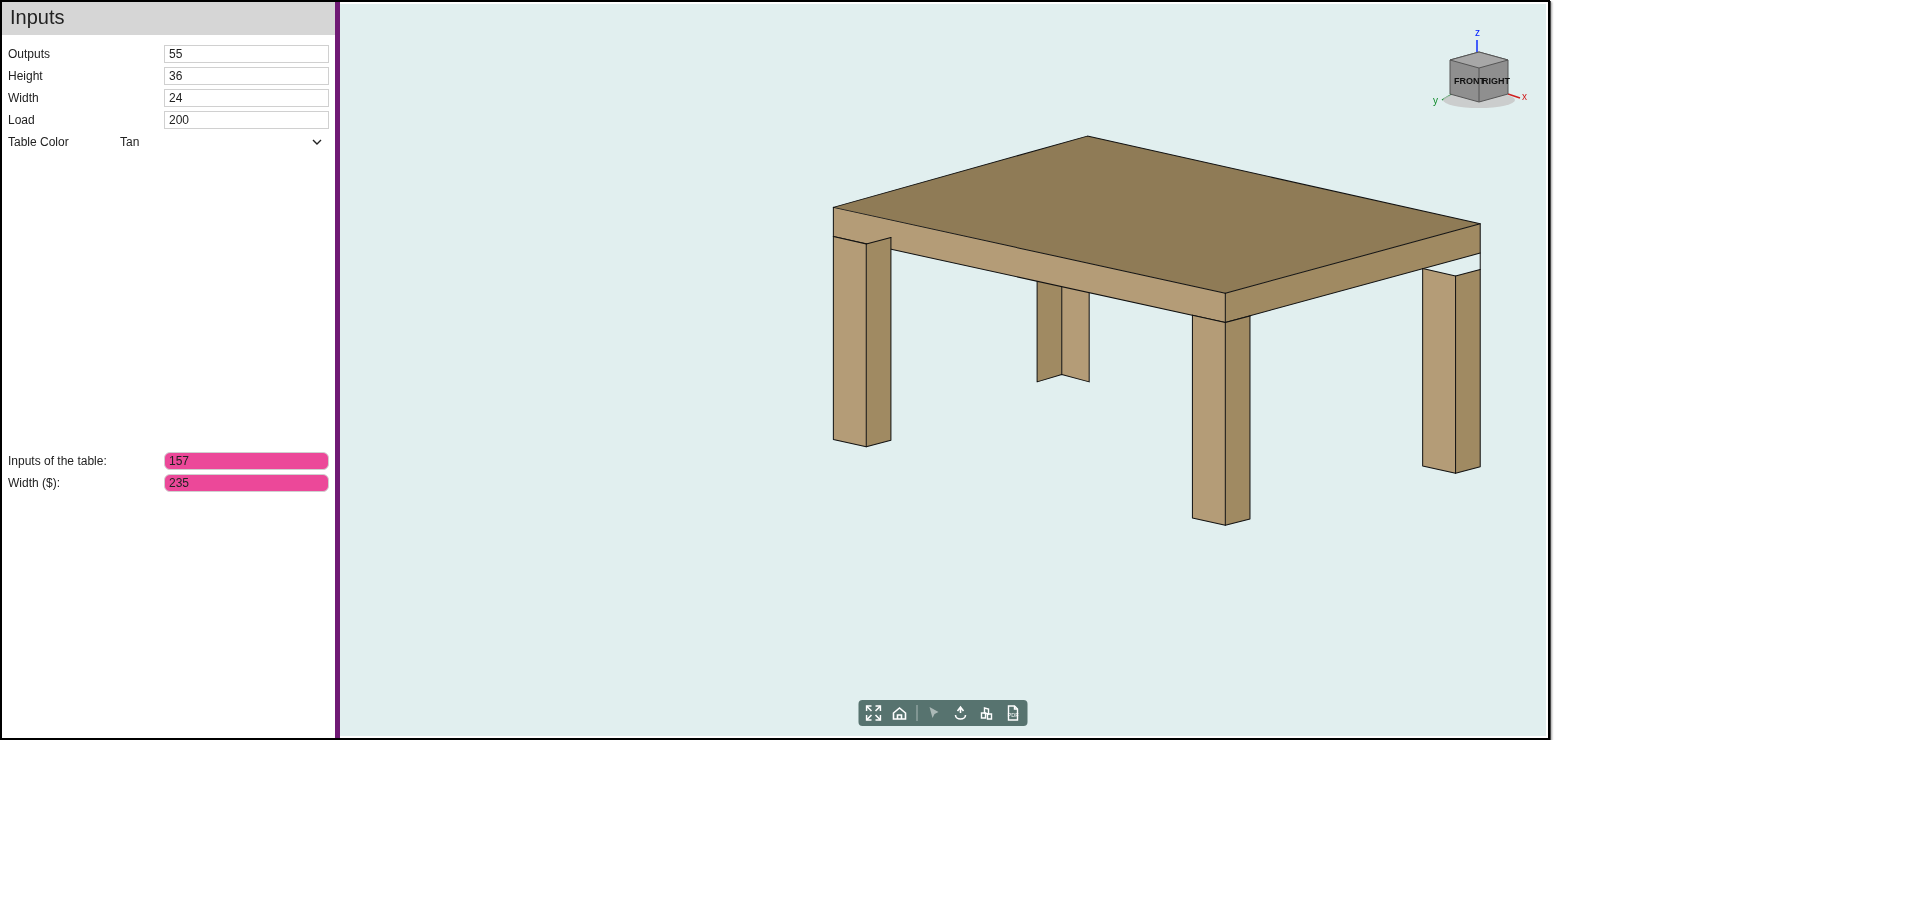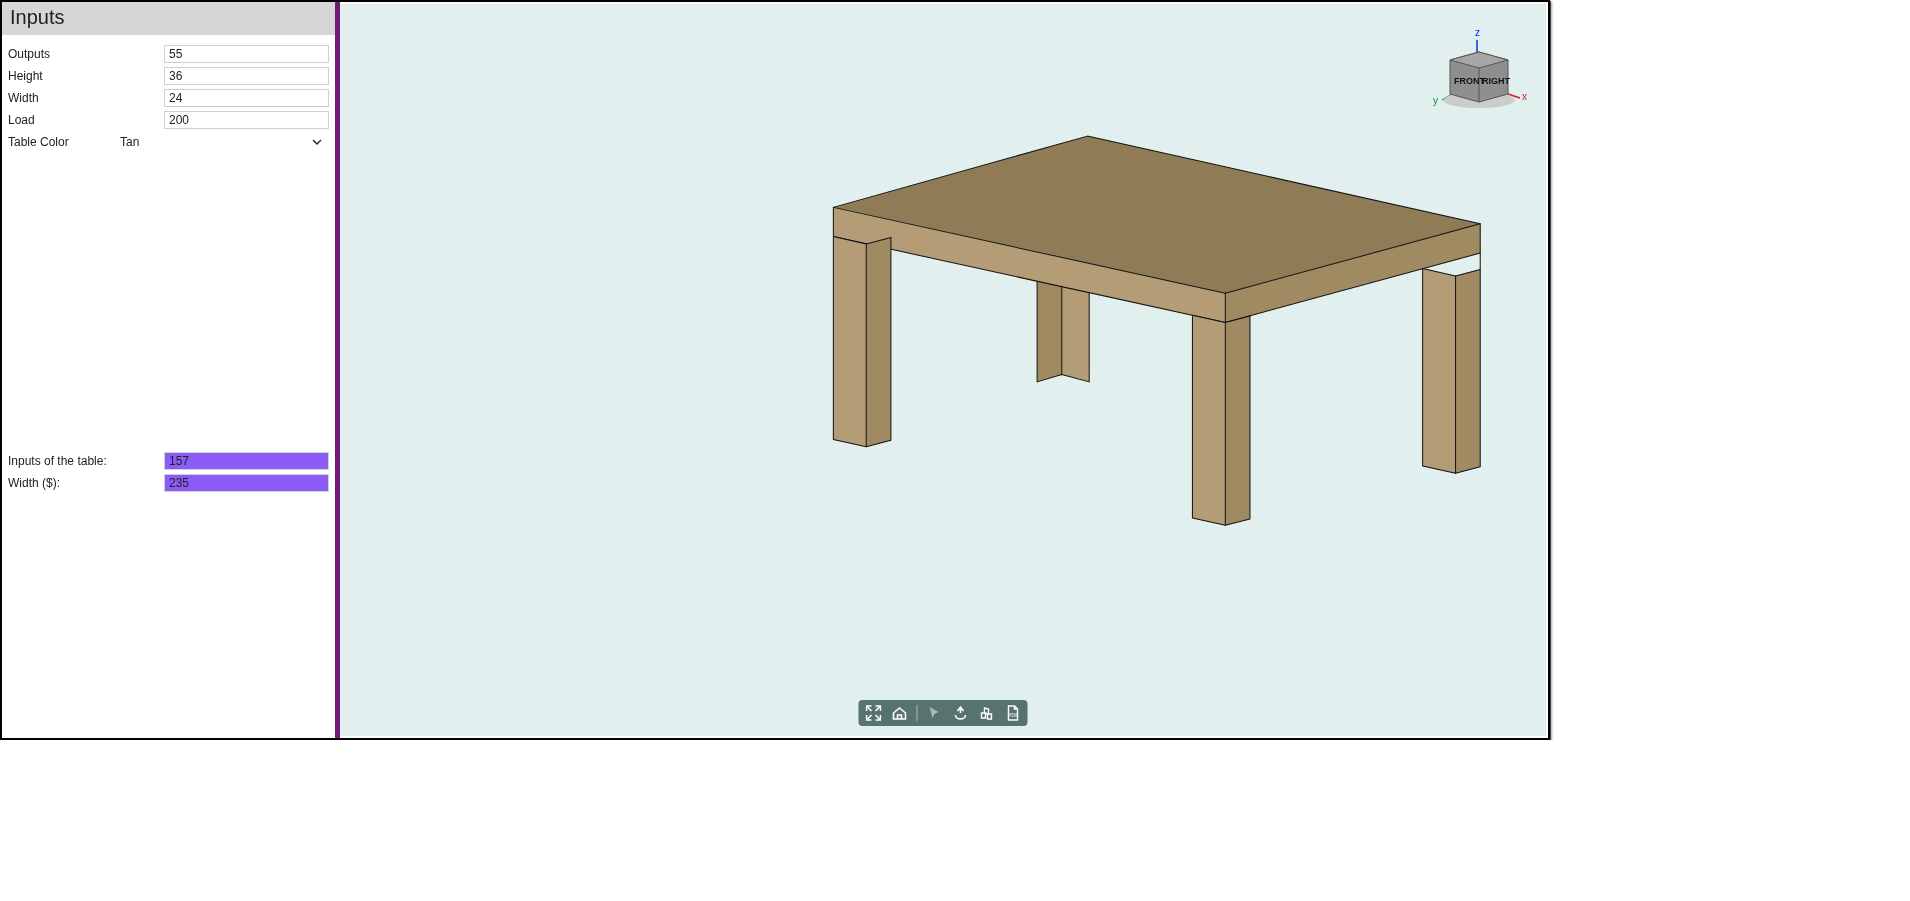--- a/index.html
+++ b/index.html
@@ -50,21 +50,21 @@
     .field-input {
       flex: 1 1 auto;
       height: 18px;
       border: 1px solid #d0d0d0;
       background: #fff;
       font-size: 12px;
       padding: 1px 4px;
       color: #222;
       margin-left: 48px;
     }
-    .field-input[readonly] { background: #8b5cf6; }
+    .field-input[readonly] { background: #ec4899; border-radius: 6px; }
     .field-select {
       flex: 1 1 auto;
       height: 20px;
       display: flex;
       align-items: center;
       justify-content: space-between;
       padding: 0 6px 0 4px;
       cursor: pointer;
       font-size: 12px;
       color: #222;

